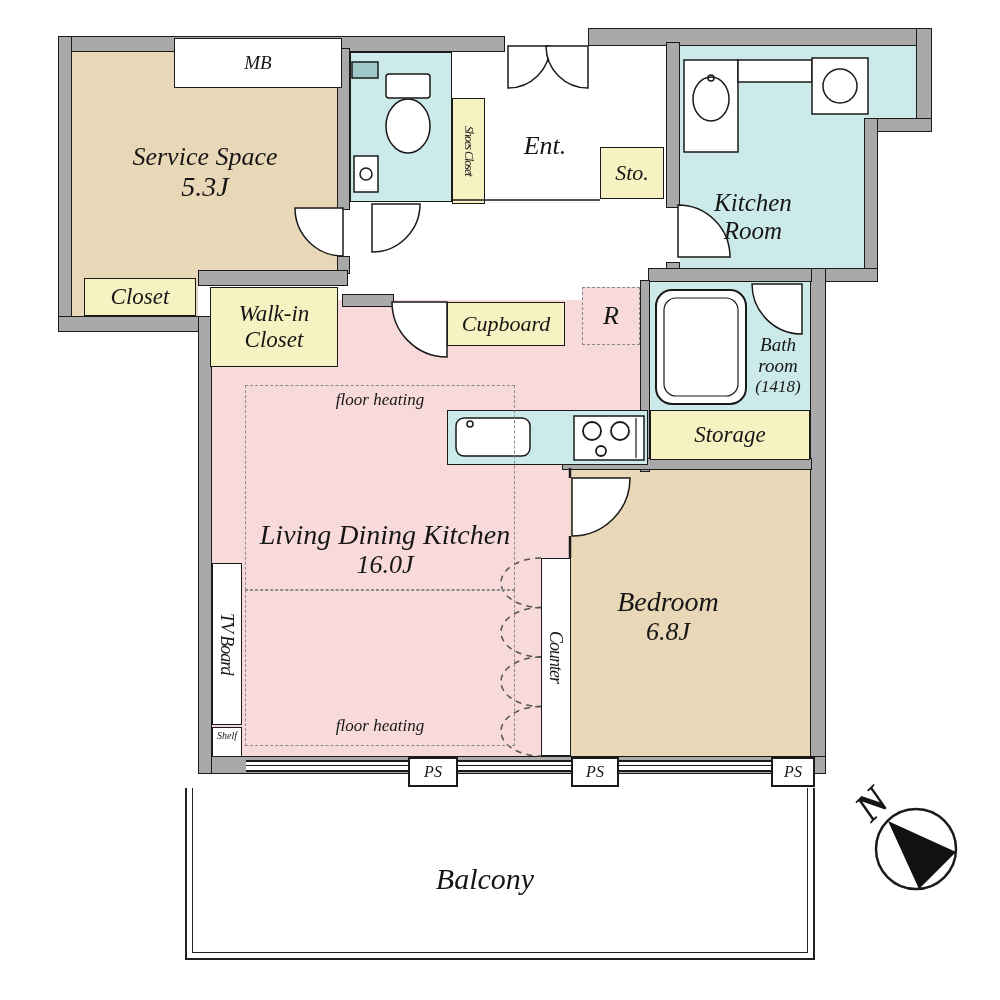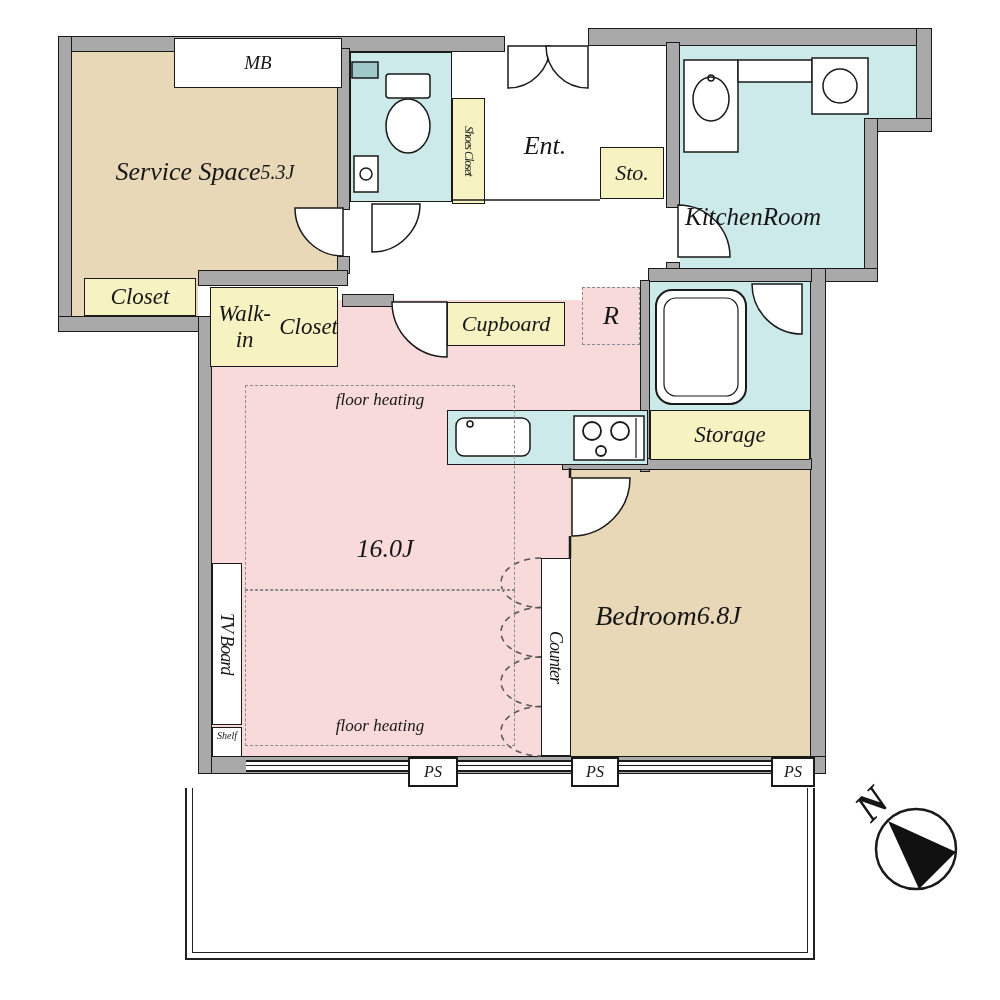--- a/index.html
+++ b/index.html
@@ -5,21 +5,21 @@
   *{margin:0;padding:0;box-sizing:border-box}
   html,body{background:#fff}
   body{width:1000px;height:1000px;font-family:"Liberation Serif",serif}
   #plan{position:relative;width:1000px;height:1000px;background:#fff;overflow:hidden}
   .fill{position:absolute;z-index:1}
   .wall{position:absolute;background:#a9a9a9;border:1px solid #1a1a1a;z-index:2}
   .bx{position:absolute;z-index:3;border:1.5px solid #1a1a1a}
   .dashbx{position:absolute;z-index:3;border:1.6px dashed #8a8a8a;background:transparent}
   .lbl{position:absolute;z-index:6;display:flex;align-items:center;justify-content:center;
        text-align:center;font-style:italic;color:#161616;line-height:1.12;pointer-events:none}
-  .col{flex-direction:row}
+  .col{flex-direction:column}
   .vlbl{writing-mode:vertical-rl;letter-spacing:-1px}
   .window{position:absolute;z-index:3;background:#fff;border-top:2px solid #1a1a1a;border-bottom:2px solid #1a1a1a}
   .window::after{content:"";position:absolute;left:0;right:0;top:calc(50% - 1px);border-top:1.5px solid #1a1a1a}
   .psbox{position:absolute;z-index:3;background:#fff;border:2px solid #1a1a1a;display:flex;
          align-items:center;justify-content:center;font-style:italic;font-size:16px;color:#161616}
   .balcony{position:absolute;z-index:1;border:2px solid #222;border-top:none;background:#fff}
   .balcony::before{content:"";position:absolute;left:5px;right:5px;bottom:5px;top:0;
                    border:1.5px solid #222;border-top:none}
   svg.ovl{position:absolute;left:0;top:0;z-index:4;pointer-events:none}
   .wm{font-family:"Liberation Sans",sans-serif;font-style:normal;color:#b9b9b9;letter-spacing:1px}
@@ -150,21 +150,21 @@
     <g>
       <circle cx="916" cy="849" r="40" fill="#fff" stroke="#1a1a1a" stroke-width="2.5"></circle>
       <polygon points="888,821 956,852 919,889" fill="#111"></polygon>
     </g>
   </svg>
 
   <div class="lbl" style="left:174px;top:40px;width:168px;height:46px;font-size:19px">MB</div>
 
   <div class="lbl col" style="left:90px;top:140px;width:230px;height:64px">
     <span style="font-size:26px">Service Space</span>
-    <span style="font-size:20px">5.3J</span>
+    <span style="font-size:28px">5.3J</span>
   </div>
 
   <div class="lbl" style="left:84px;top:278px;width:112px;height:38px;font-size:23px">Closet</div>
 
   <div class="lbl col" style="left:210px;top:289px;width:128px;height:76px">
     <span style="font-size:23px">Walk-in</span>
     <span style="font-size:23px">Closet</span>
   </div>
 
   <div class="lbl vlbl" style="left:452px;top:98px;width:33px;height:106px;font-size:12px">Shoes Closet</div>
@@ -175,36 +175,43 @@
 
   <div class="lbl col" style="left:686px;top:182px;width:134px;height:70px">
     <span style="font-size:25px">Kitchen</span>
     <span style="font-size:25px">Room</span>
   </div>
 
   <div class="lbl" style="left:447px;top:302px;width:118px;height:44px;font-size:22px">Cupboard</div>
 
   <div class="lbl" style="left:582px;top:287px;width:58px;height:58px;font-size:26px">R</div>
 
+  <div class="lbl col" style="left:742px;top:324px;width:72px;height:82px">
+    <span style="font-size:19px">Bath</span>
+    <span style="font-size:19px">room</span>
+    <span style="font-size:17px">(1418)</span>
+  </div>
 
   <div class="lbl" style="left:650px;top:410px;width:160px;height:50px;font-size:23px">Storage</div>
 
   <div class="lbl col" style="left:235px;top:508px;width:300px;height:82px">
+    <span style="font-size:28px">Living Dining Kitchen</span>
     <span style="font-size:26px">16.0J</span>
   </div>
 
   <div class="lbl" style="left:252px;top:388px;width:256px;height:24px;font-size:17px;z-index:6">floor heating</div>
   <div class="lbl" style="left:252px;top:714px;width:256px;height:24px;font-size:17px;z-index:6">floor heating</div>
 
   <div class="lbl vlbl" style="left:212px;top:563px;width:30px;height:162px;font-size:18px">TV Board</div>
   <div class="lbl" style="left:212px;top:727px;width:30px;height:17px;font-size:10px">Shelf</div>
   <div class="lbl vlbl" style="left:541px;top:558px;width:30px;height:198px;font-size:18px">Counter</div>
 
   <div class="lbl col" style="left:588px;top:578px;width:160px;height:76px">
     <span style="font-size:28px">Bedroom</span>
     <span style="font-size:26px">6.8J</span>
   </div>
 
+  <div class="lbl" style="left:335px;top:856px;width:300px;height:46px;font-size:30px">Balcony</div>
 
 
   <div class="lbl nmark" style="left:840px;top:776px;width:64px;height:56px;font-size:40px">N</div>
 
 </div>
 
 </body></html>

